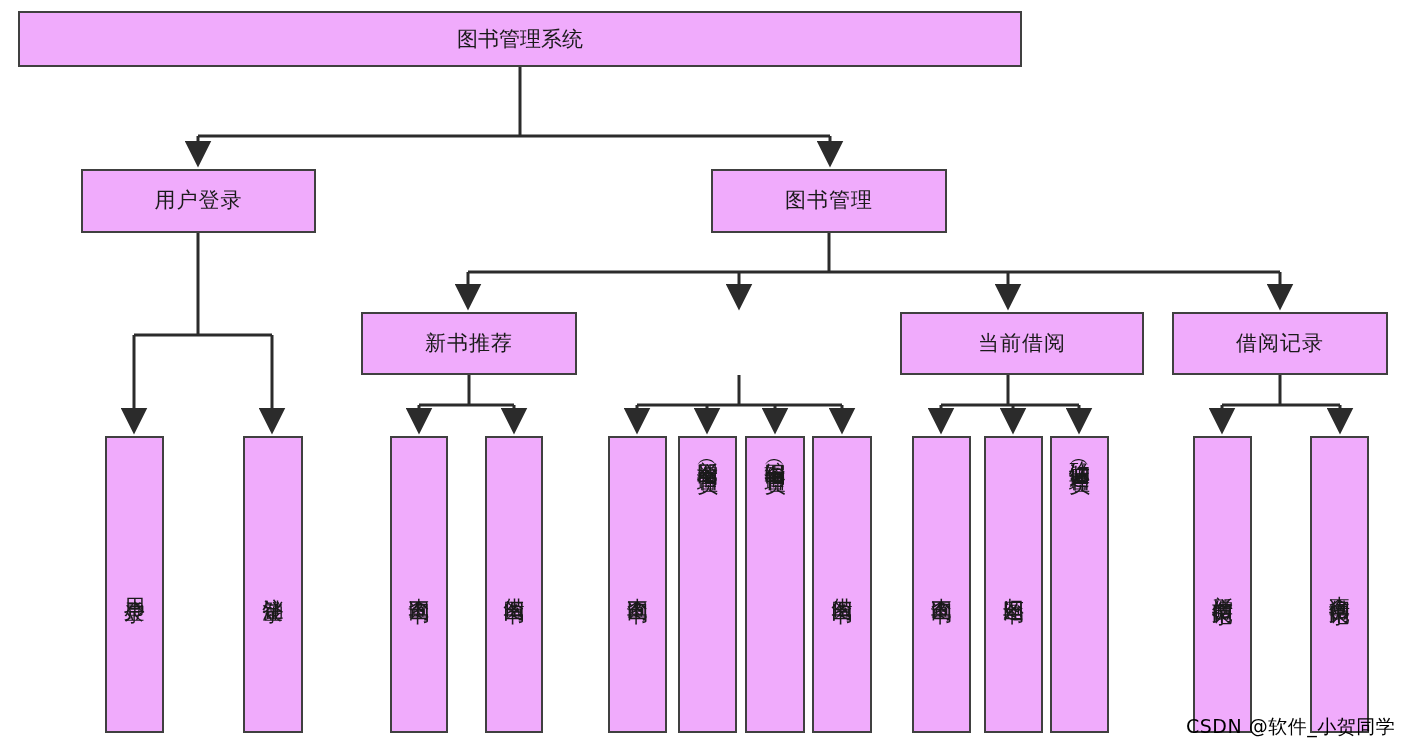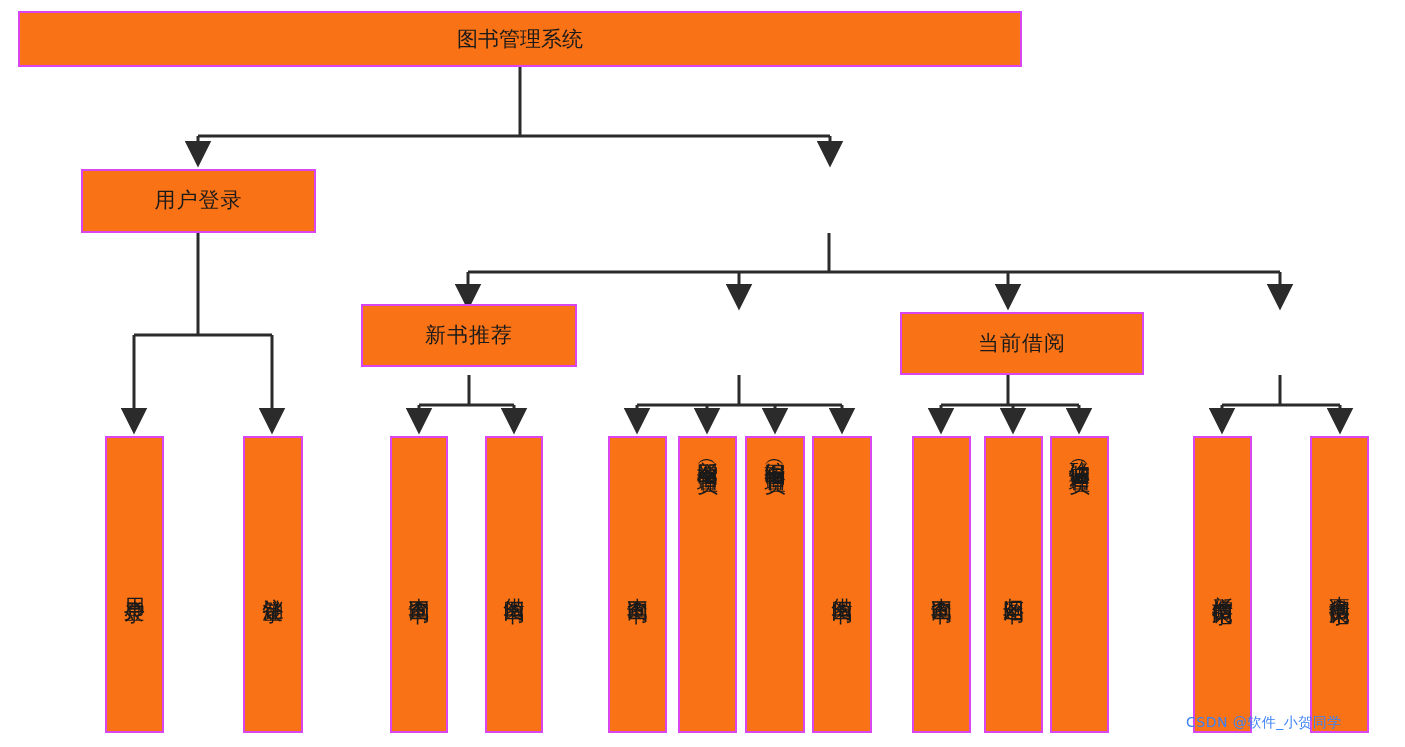--- a/index.html
+++ b/index.html
@@ -22,22 +22,22 @@
     position: absolute;
     left: 0;
     top: 0;
     width: 1405px;
     height: 747px;
     pointer-events: none;
   }
   .node {
     position: absolute;
     box-sizing: border-box;
-    border: 2px solid #d946ef;
-    background: #f97316;
+    border: 2px solid #404040;
+    background: #f0abfc;
     display: flex;
     align-items: center;
     justify-content: center;
     color: #1a1a1a;
   }
   .node.horiz {
     font-size: 21px;
     letter-spacing: 1px;
     line-height: 1.2;
   }
@@ -59,22 +59,22 @@
     white-space: nowrap;
     display: block;
   }
   .leaf.center-v {
     align-items: center;
   }
   #watermark {
     position: absolute;
     left: 1186px;
     top: 714px;
-    font-size: 14px;
-    color: #3b82f6;
+    font-size: 19px;
+    color: #000000;
     white-space: nowrap;
     letter-spacing: 0.5px;
   }
 </style>
 </head>
 <body>
 
 <div id="diagram">
 
   <svg id="edges" viewBox="0 0 1405 747" width="1405" height="747" xmlns="http://www.w3.org/2000/svg">
@@ -129,27 +129,33 @@
     </g>
   </svg>
 
   <div class="node root" style="left:18px; top:11px; width:1004px; height:56px;">
     <span>图书管理系统</span>
   </div>
 
   <div class="node horiz" style="left:81px; top:169px; width:235px; height:64px;">
     <span>用户登录</span>
   </div>
-
-  <div class="node horiz" style="left:361px; top:304px; width:216px; height:63px;">
+  <div class="node horiz" style="left:711px; top:169px; width:236px; height:64px;">
+    <span>图书管理</span>
+  </div>
+
+  <div class="node horiz" style="left:361px; top:312px; width:216px; height:63px;">
     <span>新书推荐</span>
   </div>
   <div class="node horiz" style="left:900px; top:312px; width:244px; height:63px;">
     <span>当前借阅</span>
   </div>
+  <div class="node horiz" style="left:1172px; top:312px; width:216px; height:63px;">
+    <span>借阅记录</span>
+  </div>
 
   <div class="node leaf center-v" style="left:105px; top:436px; width:59px; height:297px;">
     <span class="vtext">用户登录</span>
   </div>
   <div class="node leaf center-v" style="left:243px; top:436px; width:60px; height:297px;">
     <span class="vtext">注销登录</span>
   </div>
 
   <div class="node leaf center-v" style="left:390px; top:436px; width:58px; height:297px;">
     <span class="vtext">查询图书</span>

